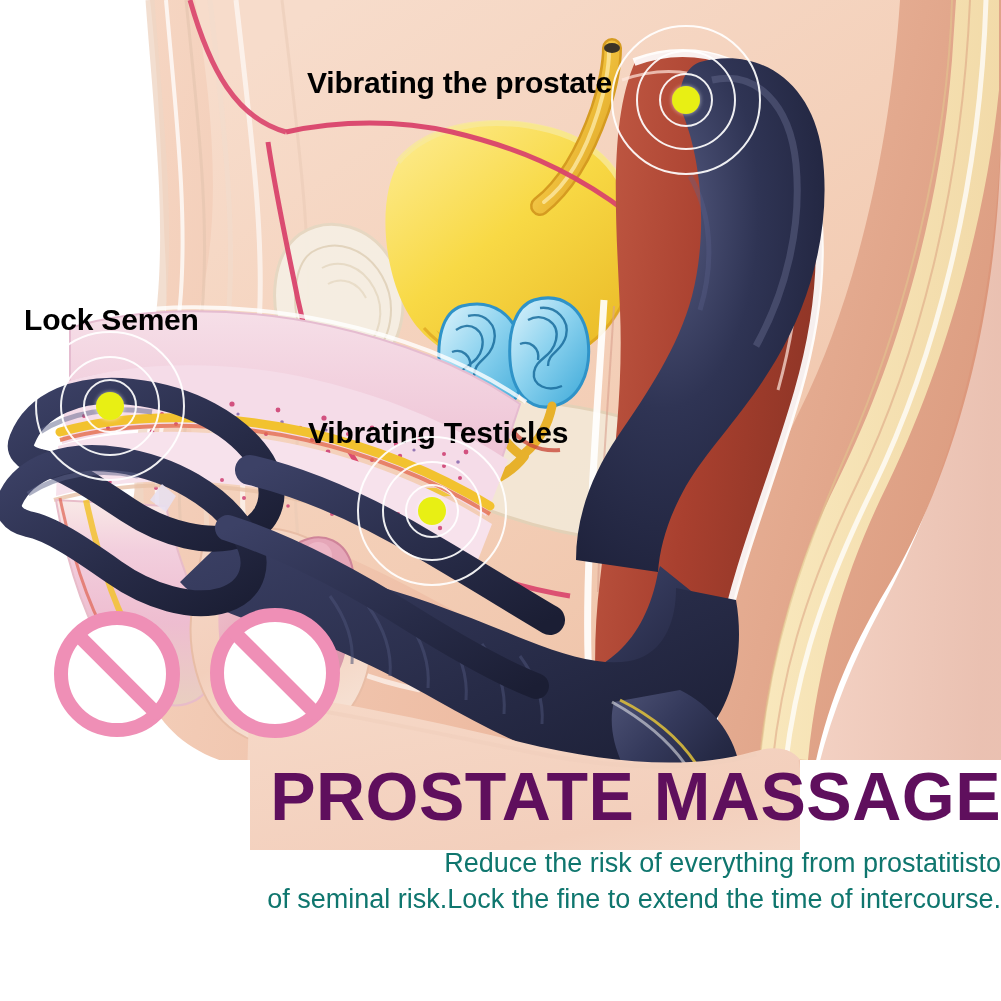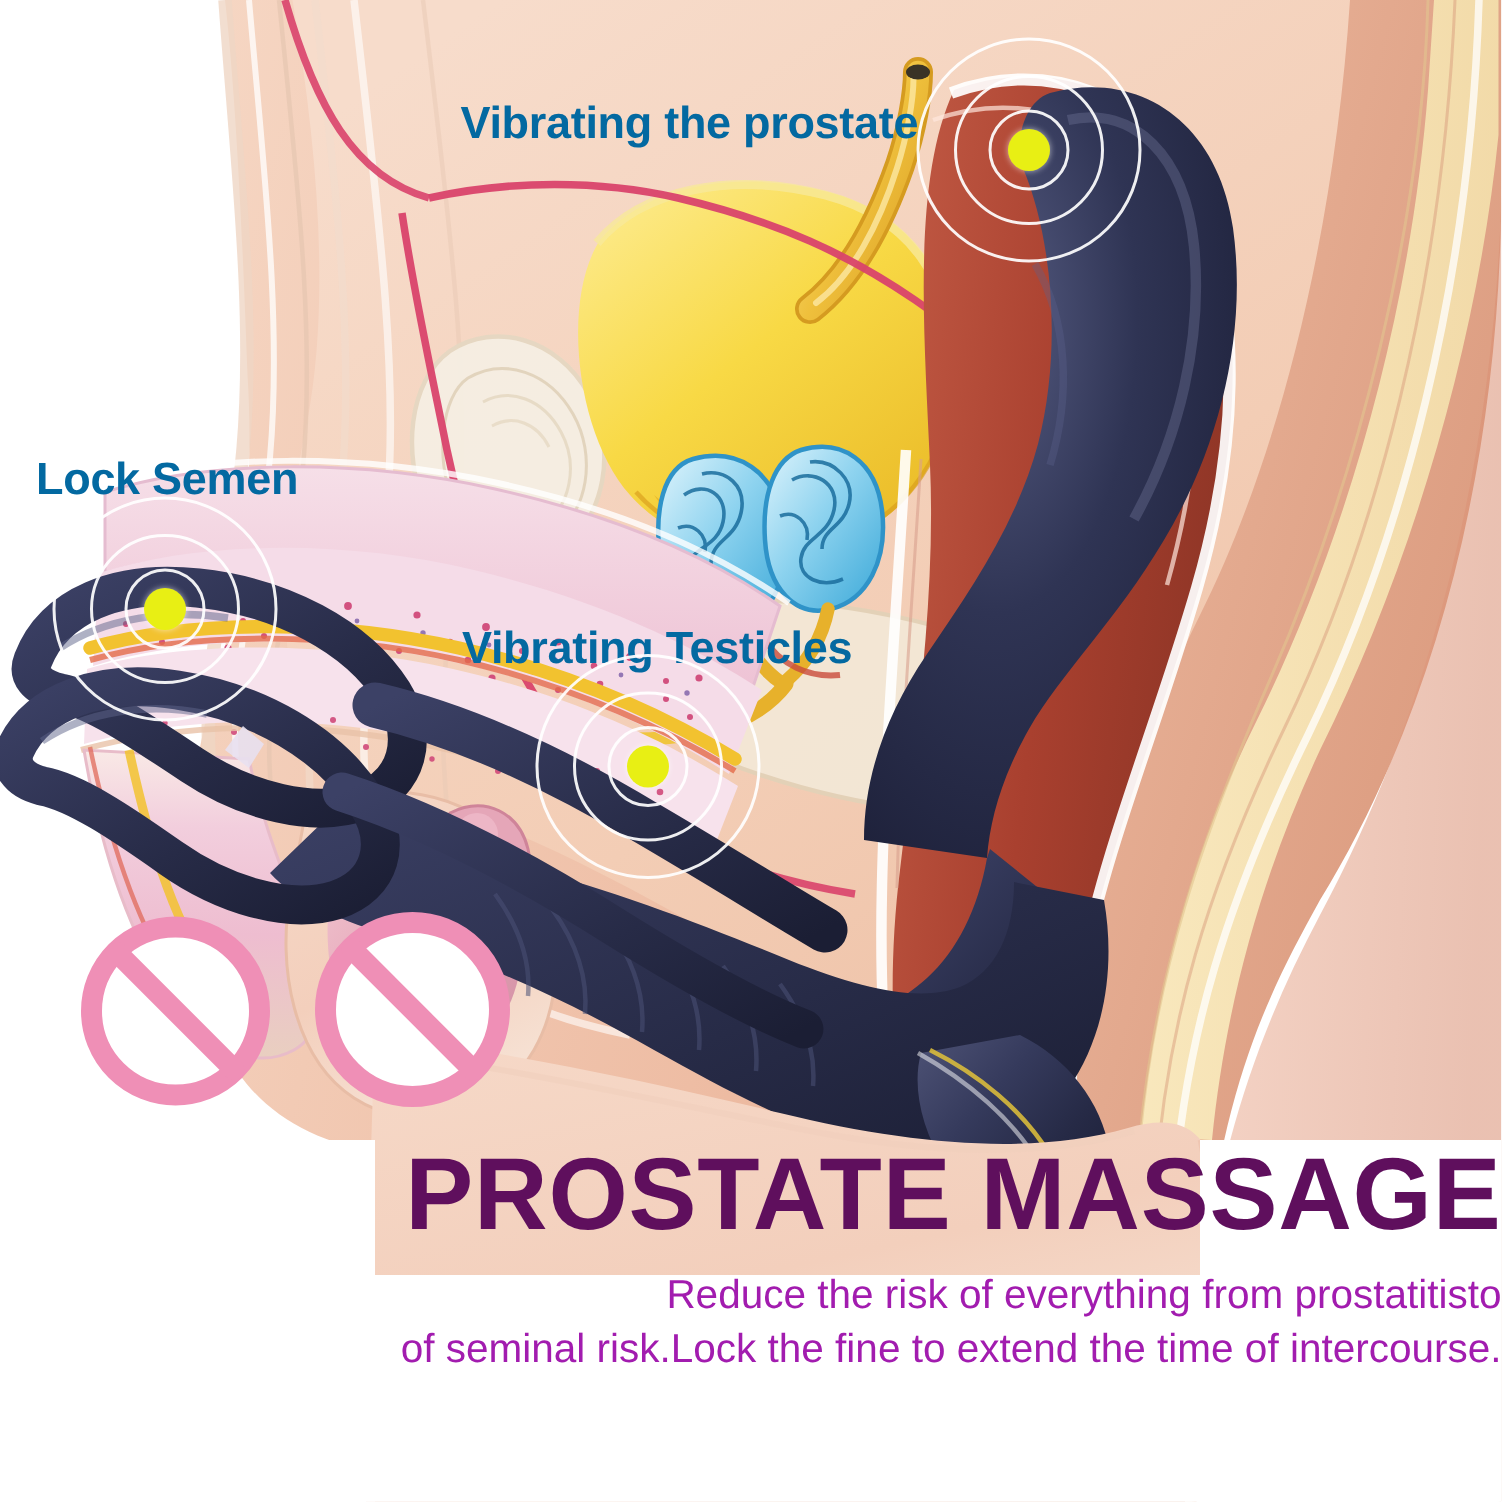--- a/index.html
+++ b/index.html
@@ -26,21 +26,21 @@
     width: 1001px;
     height: 1001px;
   }
   #illustration svg { display: block; }
 
   
   .callout {
     position: absolute;
     font-family: "Liberation Sans", sans-serif;
     font-weight: bold;
-    color: #0369a1;
+    color: #000000;
     white-space: nowrap;
     letter-spacing: -0.2px;
     line-height: 1;
   }
   #label-prostate { left: 307px; top: 68px; font-size: 30px; }
   #label-lock     { left: 24px;  top: 305px; font-size: 30px; }
   #label-testicles{ left: 308px; top: 418px; font-size: 30px; }
 
   
   .pulse {
@@ -119,21 +119,21 @@
     font-size: 68px;
     line-height: 1;
     color: #5f0f5d;
     letter-spacing: 0.5px;
     margin: 0;
     padding: 0;
   }
   .subline {
     font-family: "Liberation Sans", sans-serif;
     font-size: 27px;
-    color: #a21caf;
+    color: #0f766e;
     line-height: 1.33;
     white-space: nowrap;
   }
   #sub1 { margin-top: 16px; }
 </style>
 </head>
 <body>
 
 <div id="stage">
 

